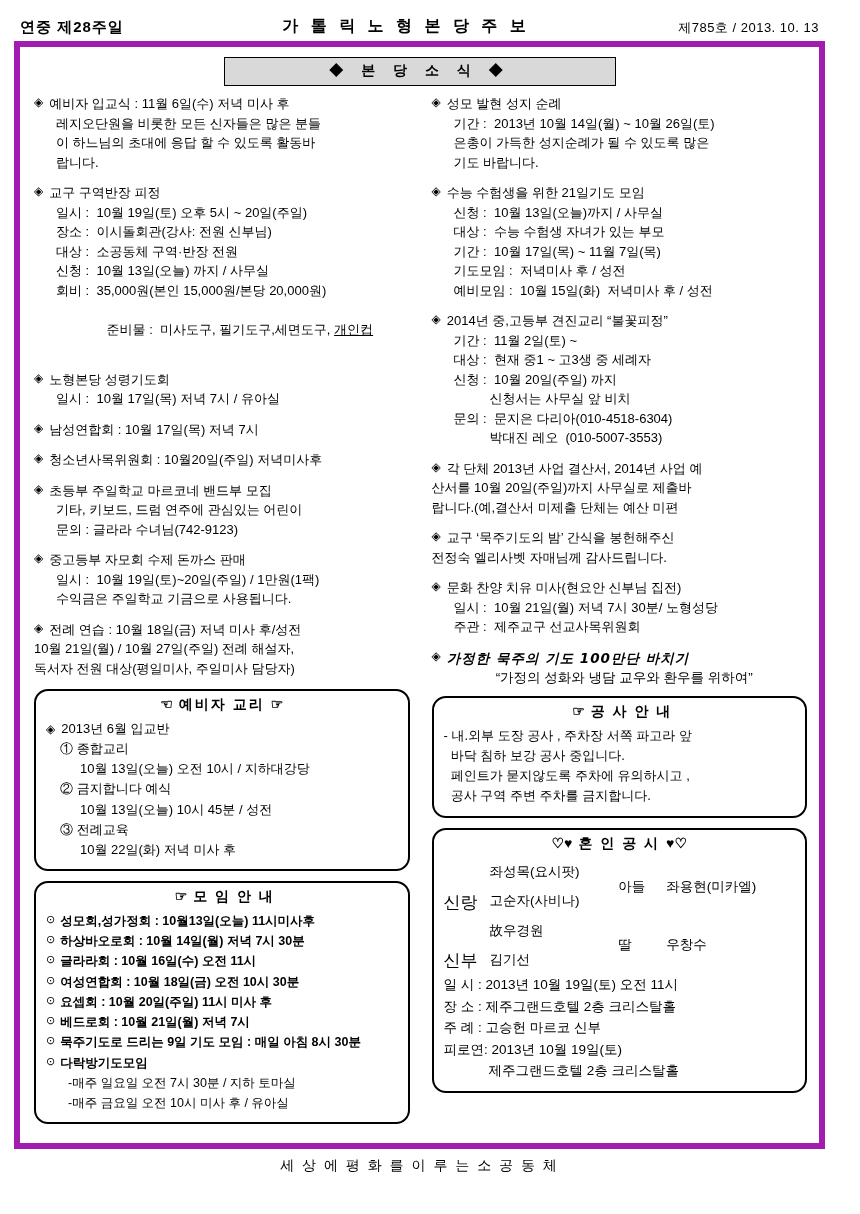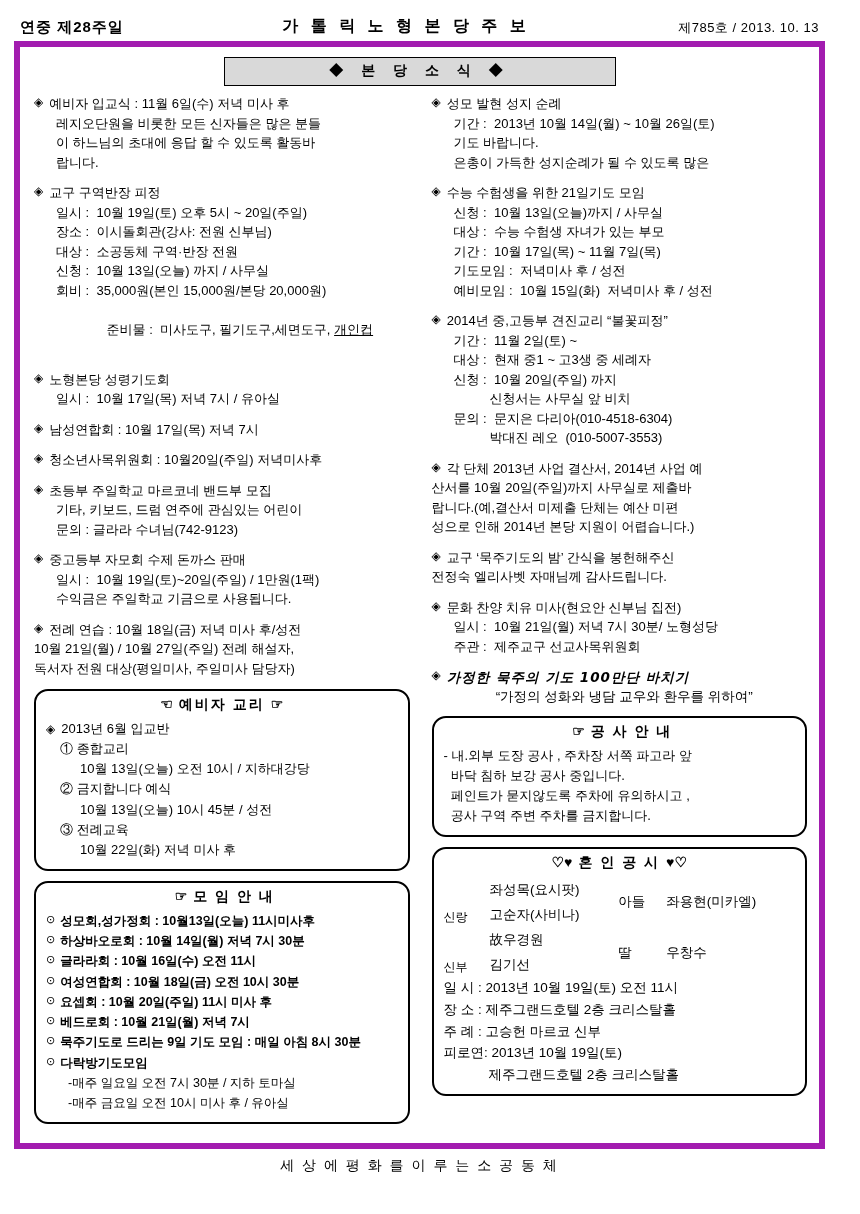--- a/index.html
+++ b/index.html
@@ -131,21 +131,21 @@
   .bold { font-weight: bold; }
 
   
   .mar { font-size: 13.5px; line-height: 1.6; }
   .mar-grid {
     display: grid;
     grid-template-columns: 46px 1fr 48px 1fr;
     align-items: center;
     row-gap: 0px;
   }
-  .mar-grid .lab { font-size: 12px; margin-top: 31px; }
+  .mar-grid .lab { font-size: 17px; margin-top: 31px; }
   .mar-line { white-space: pre; }
 
   
   .footer {
     text-align: center;
     font-size: 14px;
     letter-spacing: 2px;
     padding-top: 8px;
   }
   .handwrite {
@@ -333,22 +333,22 @@
 
       <div class="col right">
 
         <div class="item">
           <div class="hd">
             <span class="dia">◈</span>
             <span class="hd-text">성모 발현 성지 순례</span>
           </div>
           <div class="body">
             <div class="row">기간 :  2013년 10월 14일(월) ~ 10월 26일(토)</div>
+            <div class="row">은총이 가득한 성지순례가 될 수 있도록 많은</div>
             <div class="row">기도 바랍니다.</div>
-            <div class="row">은총이 가득한 성지순례가 될 수 있도록 많은</div>
           </div>
         </div>
 
         <div class="item">
           <div class="hd">
             <span class="dia">◈</span>
             <span class="hd-text">수능 수험생을 위한 21일기도 모임</span>
           </div>
           <div class="body">
             <div class="row">신청 :  10월 13일(오늘)까지 / 사무실</div>
@@ -375,21 +375,20 @@
         </div>
 
         <div class="item">
           <div class="hd">
             <span class="dia">◈</span>
             <span class="hd-text">각 단체 2013년 사업 결산서, 2014년 사업 예</span>
           </div>
           <div style="padding-left:0;">
             <div class="row">산서를 10월 20일(주일)까지 사무실로 제출바</div>
             <div class="row">랍니다.(예,결산서 미제출 단체는 예산 미편</div>
-            <div class="row">성으로 인해 2014년 본당 지원이 어렵습니다.)</div>
           </div>
         </div>
 
         <div class="item">
           <div class="hd">
             <span class="dia">◈</span>
             <span class="hd-text">교구 ‘묵주기도의 밤’ 간식을 봉헌해주신</span>
           </div>
           <div style="padding-left:0;">
             <div class="row">전정숙 엘리사벳 자매님께 감사드립니다.</div>

